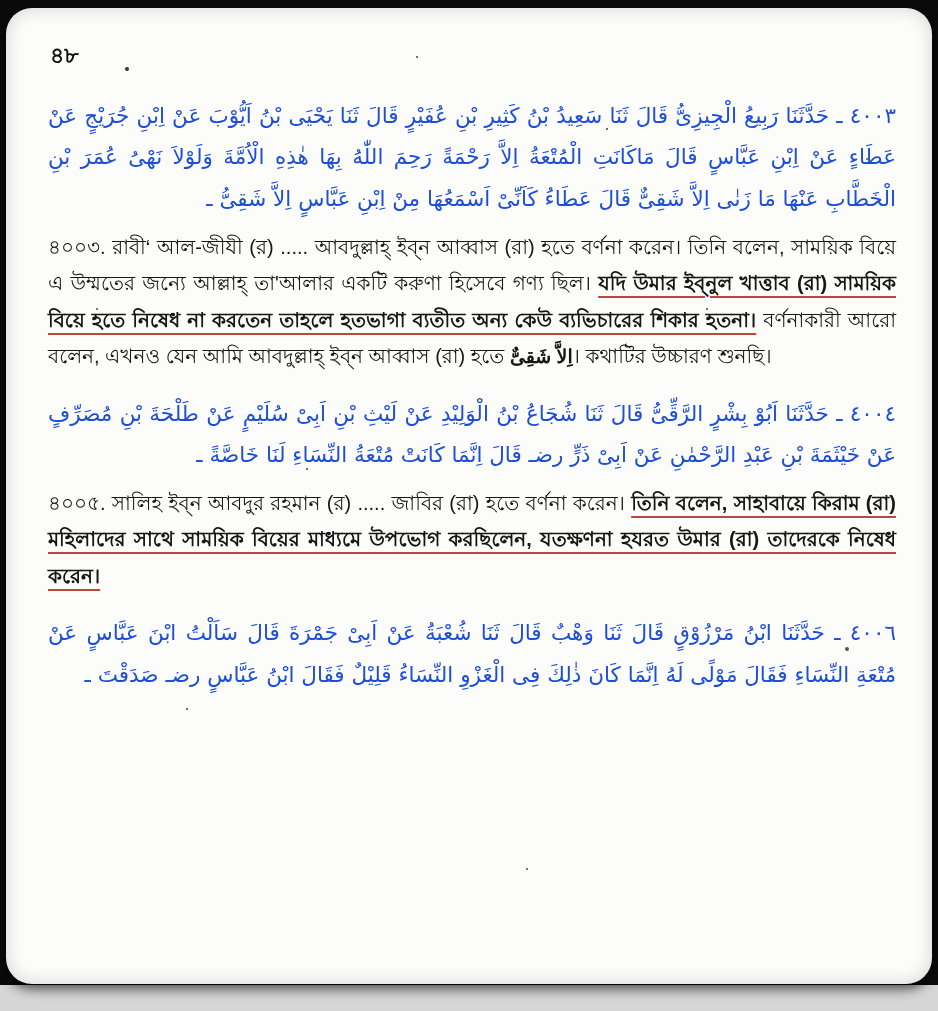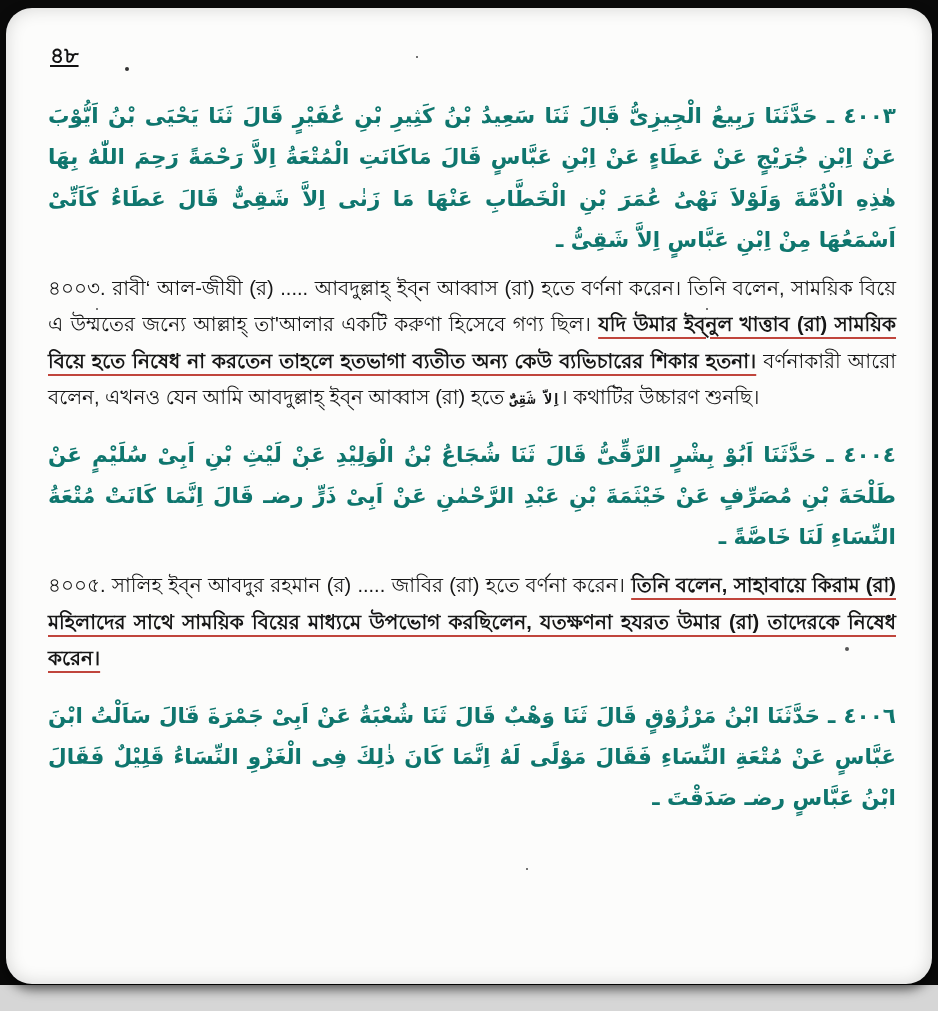--- a/index.html
+++ b/index.html
@@ -21,52 +21,51 @@
     border-radius:26px;
     box-shadow:0 5px 12px rgba(0,0,0,.65), inset 0 0 18px rgba(0,0,0,.16);
     padding:24px 36px 0 42px;
     box-sizing:border-box;
     color:#121212;
   }
   .header{
     display:flex;justify-content:space-between;align-items:baseline;
     font-size:22px;font-weight:bold;
     margin:6px 2px 20px 2px;
-    text-decoration:underline;
   }
   .arabic{
     direction:rtl;
     font-family:"DejaVu Sans",sans-serif;
-    font-weight:bold;
+    font-weight:normal;
     font-size:21.5px;
     line-height:1.92;
     text-align:justify;
     margin:18px 0 10px 0;
-    color:#0f766e;
+    color:#1d4ed8;
   }
   .bangla{
     font-size:20px;
     line-height:1.82;
     text-align:justify;
     margin:10px 0 16px 0;
     color:#161616;
   }
   .redline{
     text-decoration:underline;
     text-decoration-color:#c0453c;
     text-decoration-thickness:2px;
     text-underline-offset:6px;
     font-weight:bold;
   }
   .arabic-inline{
-    font-family:Liberation Mono, monospace;
+    font-family:Liberation Sans, sans-serif;
     direction:rtl;
     unicode-bidi:embed;
     font-weight:bold;
-    font-size:14px;
+    font-size:19px;
   }
   .specks{position:absolute;top:0;left:0;width:2px;height:2px;background:transparent;
     box-shadow:120px 60px 0 1px #333, 410px 48px 0 0 #444, 600px 120px 0 0 #3a3a3a,
     860px 150px 0 0 #555, 300px 460px 0 0 #444, 700px 300px 0 0 #4a4a4a,
     180px 700px 0 0 #3f3f3f, 520px 860px 0 0 #484848, 840px 640px 0 1px #555,
     90px 300px 0 0 #505050;
     border-radius:50%;
   }
 </style>
 </head>

